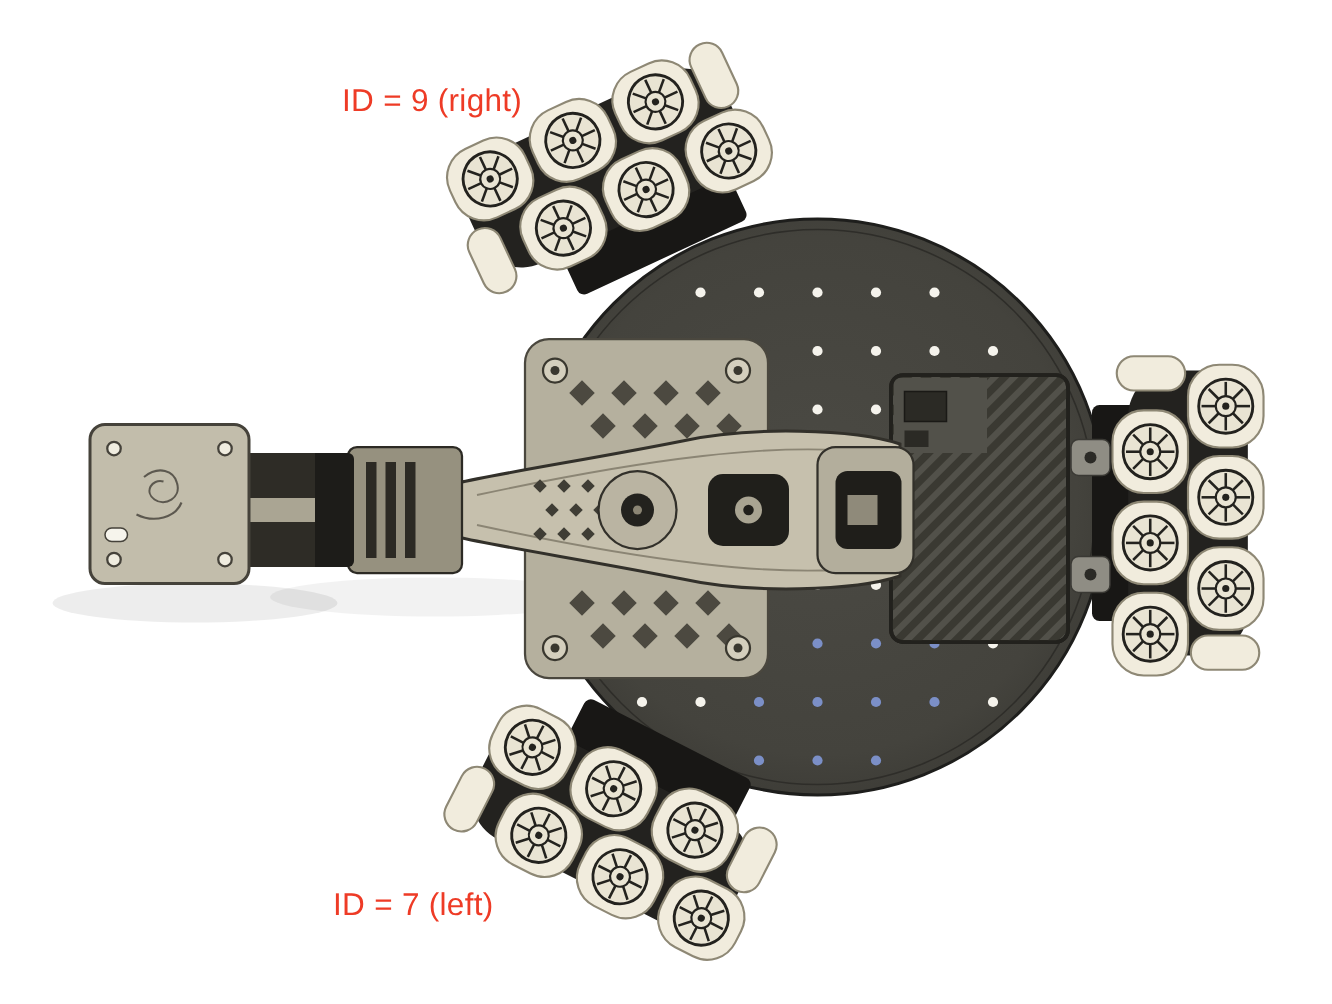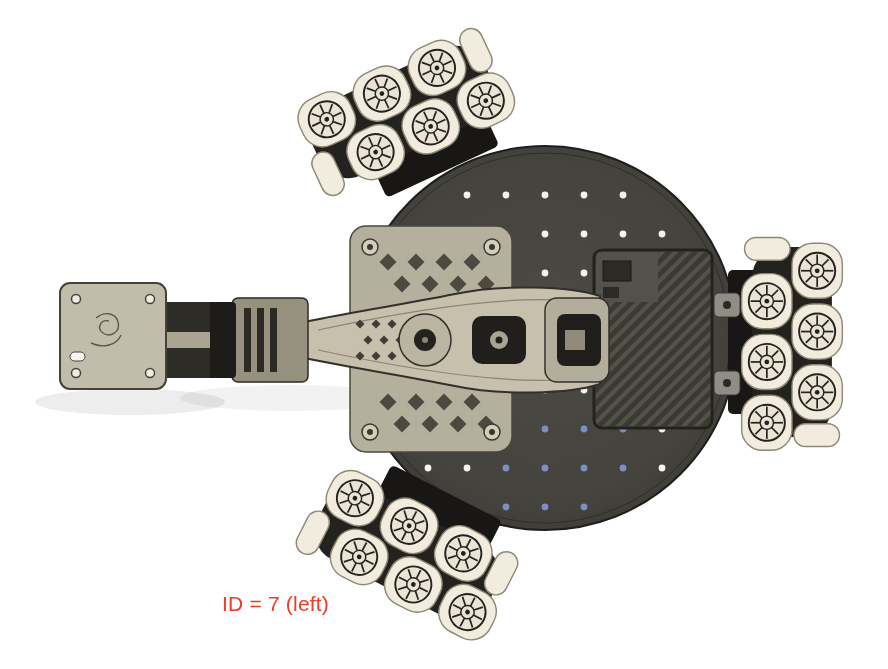--- a/index.html
+++ b/index.html
@@ -295,14 +295,15 @@
     </g>
     <g transform="translate(436,514) rotate(27)">
       <rect x="-62" y="-24" width="124" height="48" rx="5" fill="#181715"></rect>
     </g>
 
     <use href="#wheel" transform="translate(402,112) rotate(-25) scale(0.95)"></use>
     <use href="#wheel" transform="translate(407,553) rotate(27) scale(0.95)"></use>
     <use href="#wheel" transform="translate(792,342) rotate(90) scale(0.95)"></use>
   </svg>
 
+  <div class="wheel-label" id="label-wheel-right">ID = 9 (right)</div>
   <div class="wheel-label" id="label-wheel-left">ID = 7 (left)</div>
 </div>
 
 </body></html>

